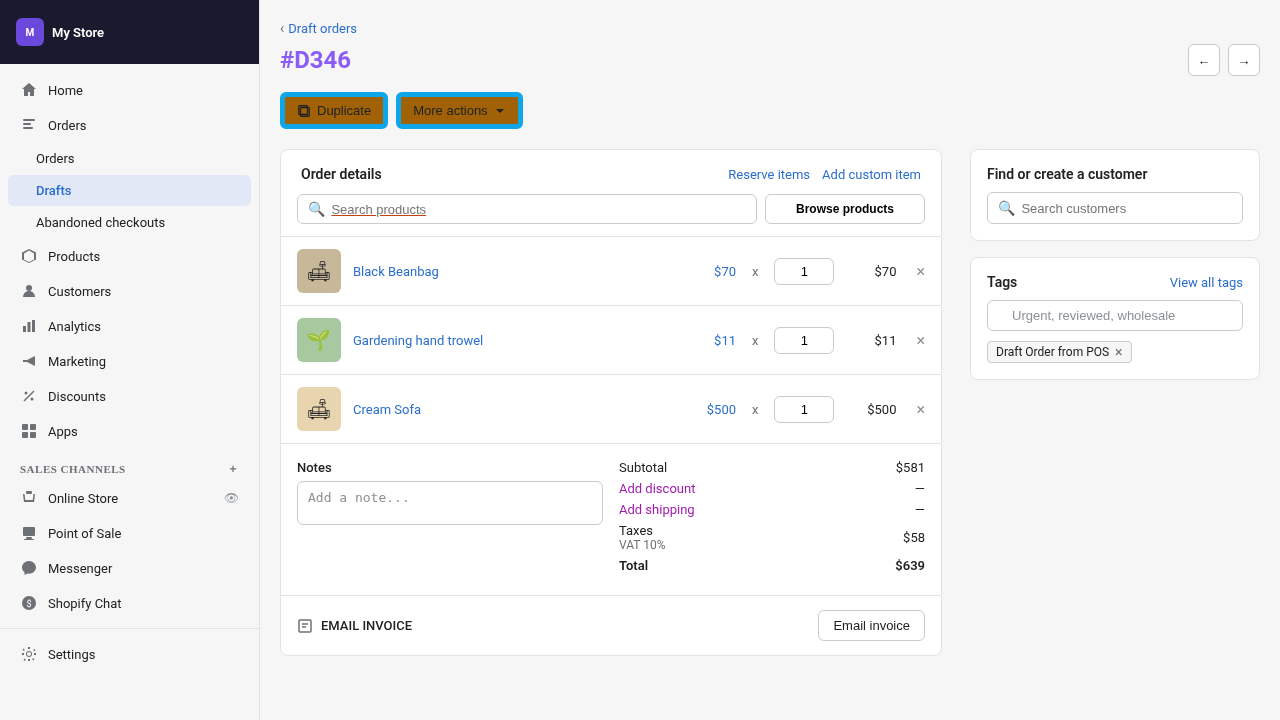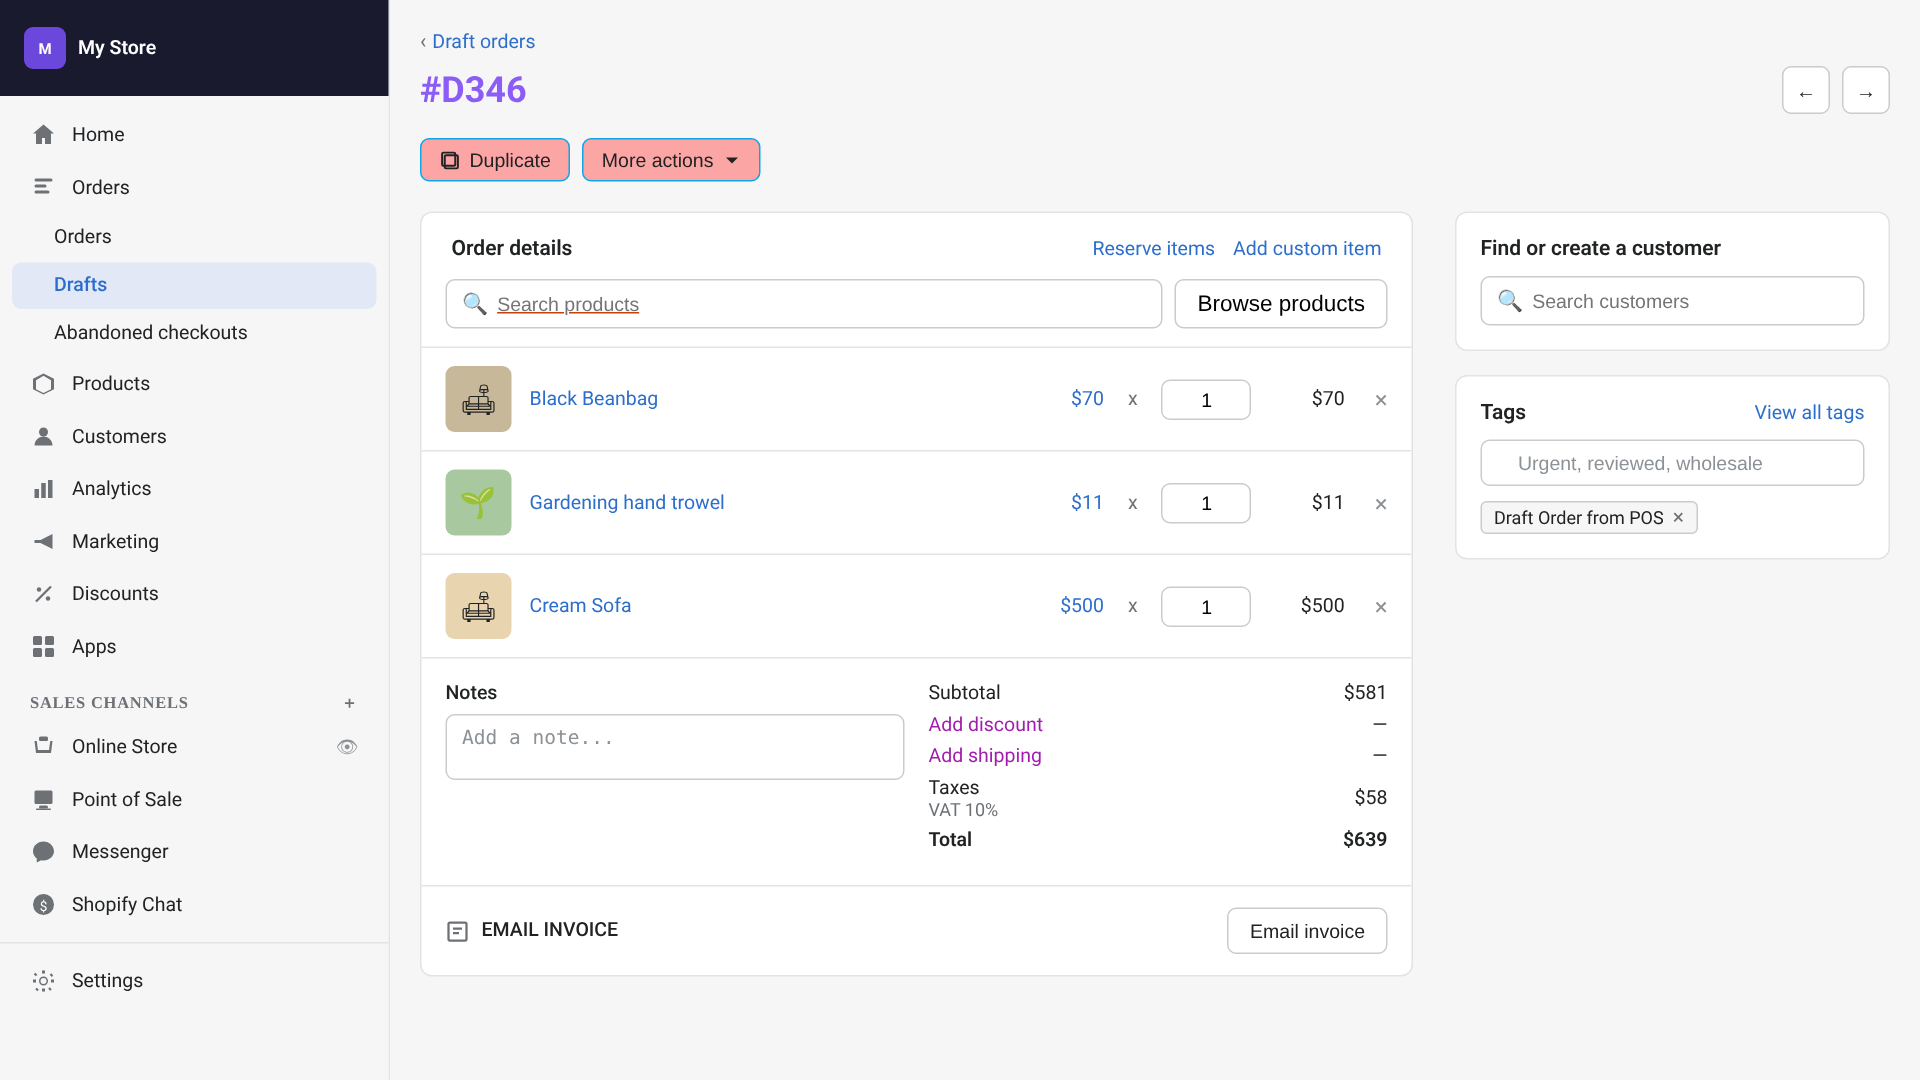--- a/index.html
+++ b/index.html
@@ -32,40 +32,40 @@
     
     .breadcrumb { display: flex; align-items: center; color: #2c6ecb; font-size: 13px; margin-bottom: 8px; cursor: pointer; }
     .breadcrumb-arrow { margin-right: 4px; color: #6d7175; font-size: 14px; }
     
     .page-header { display: flex; align-items: center; justify-content: space-between; margin-bottom: 16px; }
     .page-title { font-size: 24px; font-weight: 700; color: #8b5cf6; }
     .page-nav { display: flex; gap: 8px; }
     .page-nav-btn { width: 32px; height: 32px; border: 1px solid #c9cccf; border-radius: 6px; background: #fff; display: flex; align-items: center; justify-content: center; cursor: pointer; color: #202223; }
     
     .page-actions { display: flex; gap: 8px; margin-bottom: 20px; align-items: center; }
-    .action-btn { display: flex; align-items: center; padding: 6px 12px; border: 1px solid #0ea5e9; border-radius: 6px; background: #fca5a5; cursor: pointer; font-size: 13px; color: #202223; gap: 6px; }
+    .action-btn { display: flex; align-items: center; padding: 6px 12px; border: 5px solid #0ea5e9; border-radius: 6px; background: #a16207; cursor: pointer; font-size: 13px; color: #202223; gap: 6px; }
     
     
     .content-cols { display: flex; gap: 28px; }
     .main-col { flex: 1; }
     .side-col { width: 290px; }
     
     
     .card { background: #fff; border-radius: 8px; border: 1px solid #e1e3e5; margin-bottom: 16px; }
     .card-header { padding: 16px 20px 12px; display: flex; align-items: center; justify-content: space-between; }
     .card-title { font-weight: 600; font-size: 14px; color: #202223; }
     .card-actions { display: flex; gap: 12px; align-items: center; }
     .card-link { color: #2c6ecb; font-size: 13px; cursor: pointer; text-decoration: none; }
     
     
     .search-bar { display: flex; gap: 8px; padding: 0 16px 12px; }
     .search-input-wrap { flex: 1; display: flex; align-items: center; border: 1px solid #c9cccf; border-radius: 6px; padding: 6px 10px; background: #fff; gap: 6px; }
     .search-input-wrap input { border: none; outline: none; flex: 1; font-size: 13px; color: #c2410c; background: transparent; text-decoration: underline; }
     .search-icon-sm { color: #8c9196; font-size: 14px; }
-    .browse-btn { padding: 7px 14px; border: 1px solid #c9cccf; border-radius: 6px; background: #fff; cursor: pointer; font-size: 15px; white-space: nowrap; }
+    .browse-btn { padding: 7px 30px; border: 1px solid #c9cccf; border-radius: 6px; background: #fff; cursor: pointer; font-size: 12px; white-space: nowrap; font-weight: bold; }
     
     
     .order-item { display: flex; align-items: center; padding: 12px 16px; border-top: 1px solid #e1e3e5; gap: 12px; }
     .item-thumb { width: 44px; height: 44px; border-radius: 6px; background: #e1e3e5; flex-shrink: 0; overflow: hidden; display: flex; align-items: center; justify-content: center; font-size: 18px; }
     .item-name { flex: 1; color: #2c6ecb; font-size: 13px; cursor: pointer; }
     .item-price { color: #2c6ecb; font-size: 13px; width: 50px; text-align: right; }
     .item-x { color: #6d7175; font-size: 13px; margin: 0 4px; }
     .item-qty { width: 60px; border: 1px solid #c9cccf; border-radius: 6px; padding: 5px 8px; font-size: 13px; text-align: center; }
     .item-total { color: #202223; font-size: 13px; width: 50px; text-align: right; }
     .item-remove { color: #8c9196; cursor: pointer; margin-left: 8px; font-size: 16px; }

